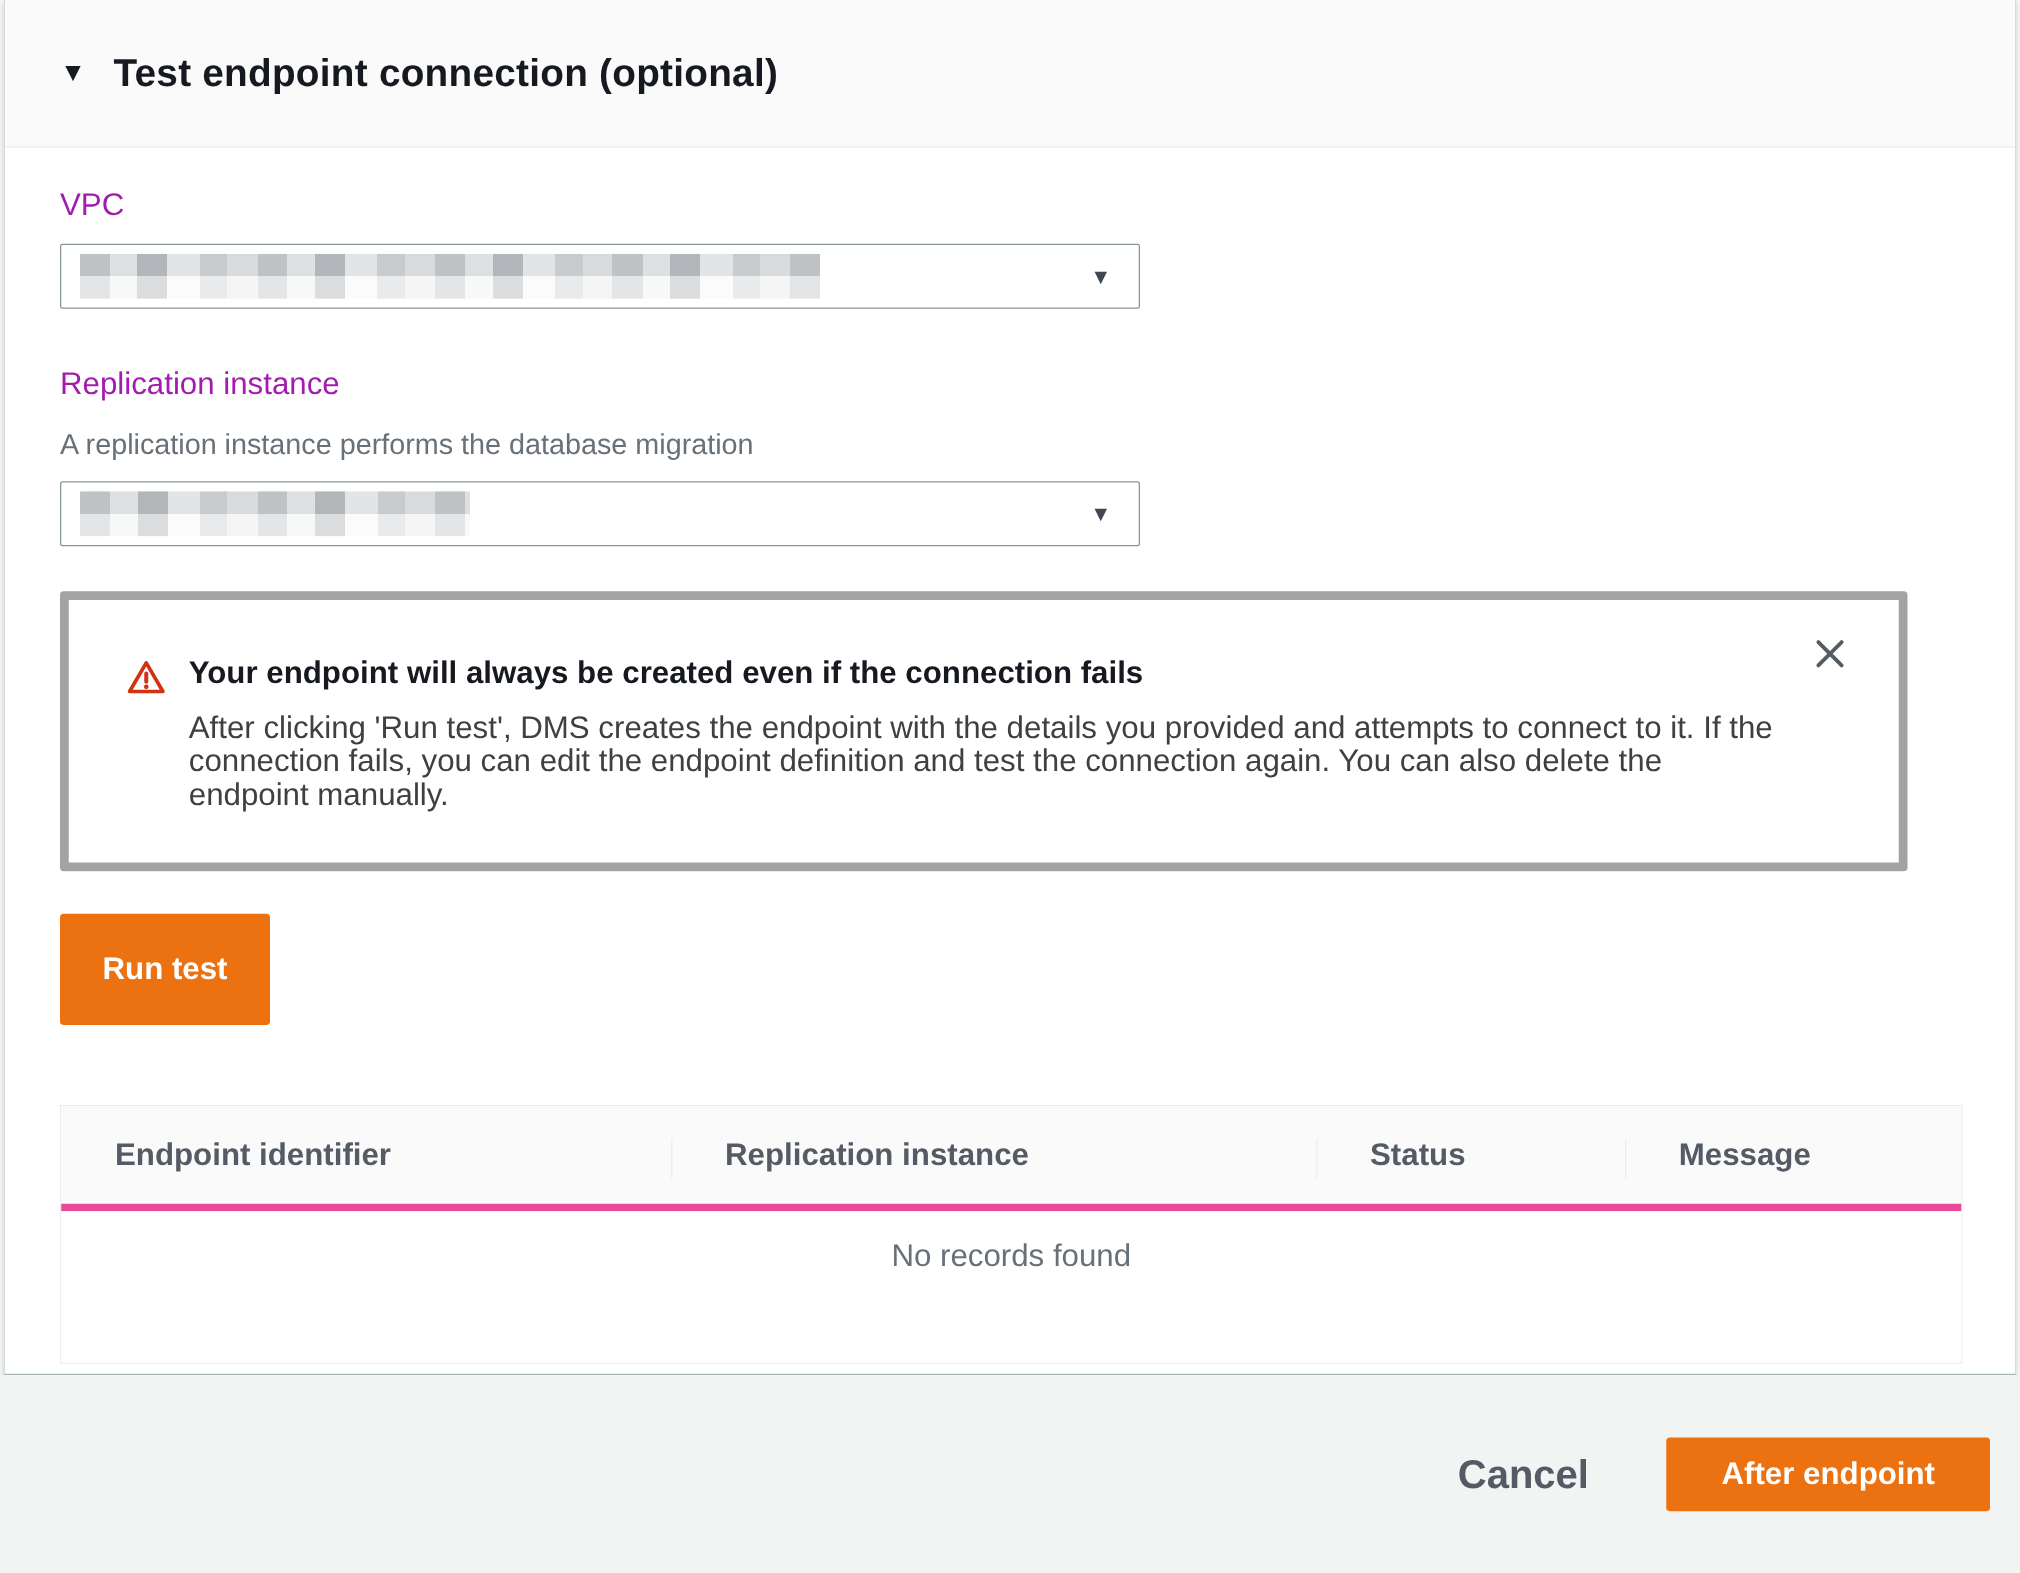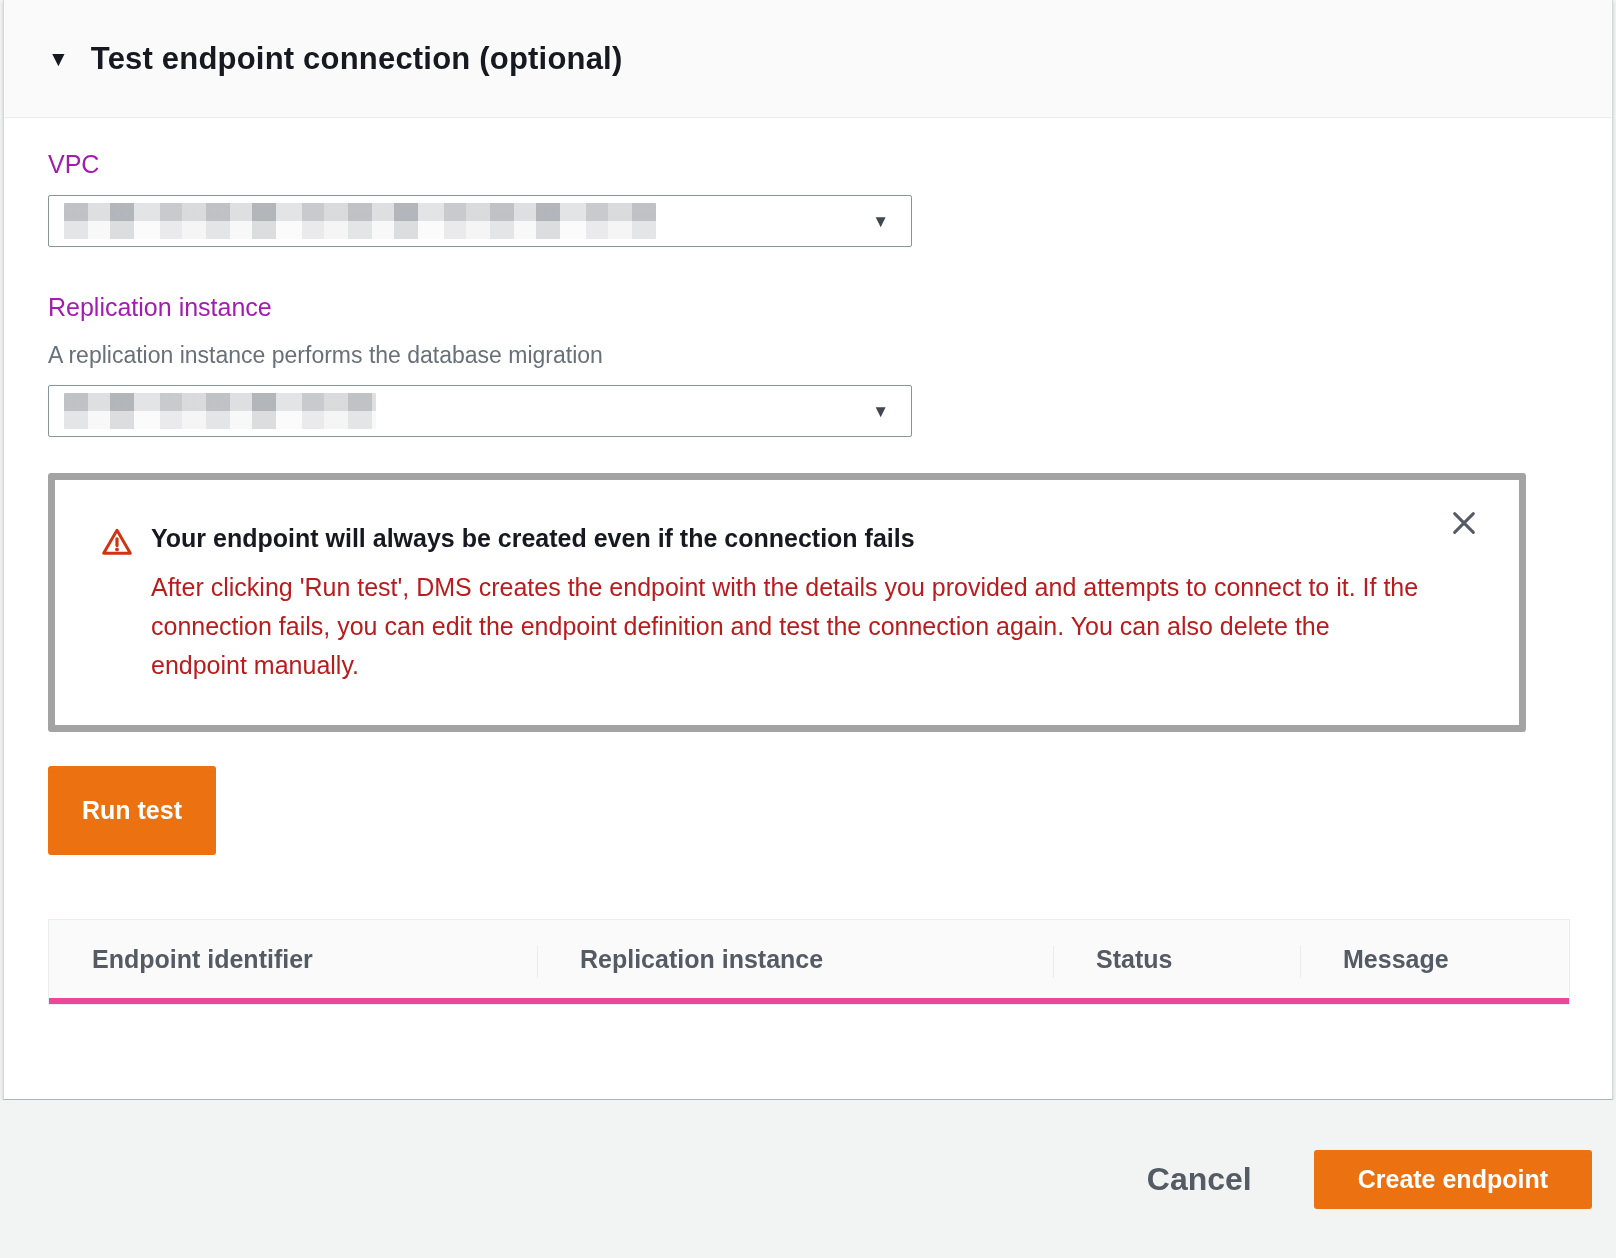--- a/index.html
+++ b/index.html
@@ -111,22 +111,22 @@
   }
   .warning-icon { flex: 0 0 auto; margin-top: 2px; }
   .warning-title {
     font-size: 25px;
     font-weight: bold;
     color: #16191f;
     margin-left: 18px;
   }
   .warning-body {
     font-size: 25px;
-    line-height: 39px;
-    color: #b91c1c;
+    line-height: 27px;
+    color: #404040;
     margin: 6px 0 0 50px;
     max-width: 1300px;
   }
   .warning-close {
     position: absolute;
     top: 26px; right: 38px;
     width: 34px; height: 34px;
     background: none; border: none;
     cursor: pointer;
     display: flex; align-items: center; justify-content: center;
@@ -270,23 +270,24 @@
       <button class="btn-primary run-test-btn">Run test</button>
 
       
       <div class="results-table">
         <div class="thead">
           <div class="th c1">Endpoint identifier</div>
           <div class="th c2">Replication instance</div>
           <div class="th c3">Status</div>
           <div class="th c4">Message</div>
         </div>
+        <div class="tbody-empty">No records found</div>
       </div>
 
     </div>
   </div>
 
   <div class="footer">
     <button class="btn-link">Cancel</button>
-    <button class="btn-primary">Create endpoint</button>
+    <button class="btn-primary">After endpoint</button>
   </div>
 
 </div>
 
 </body></html>

